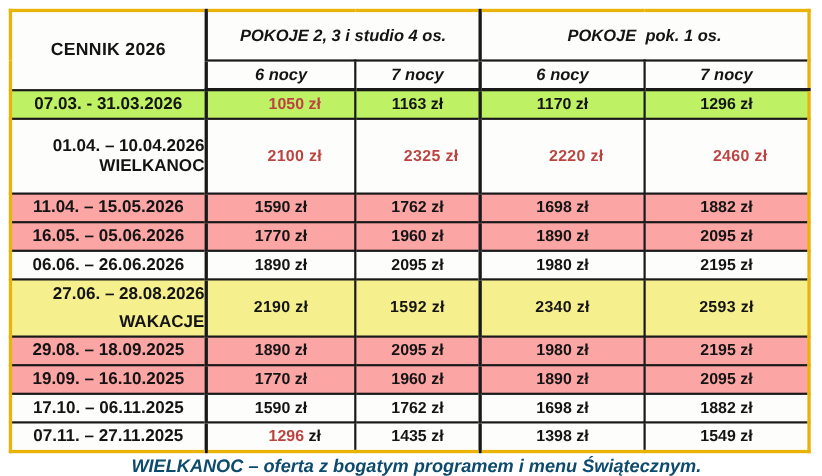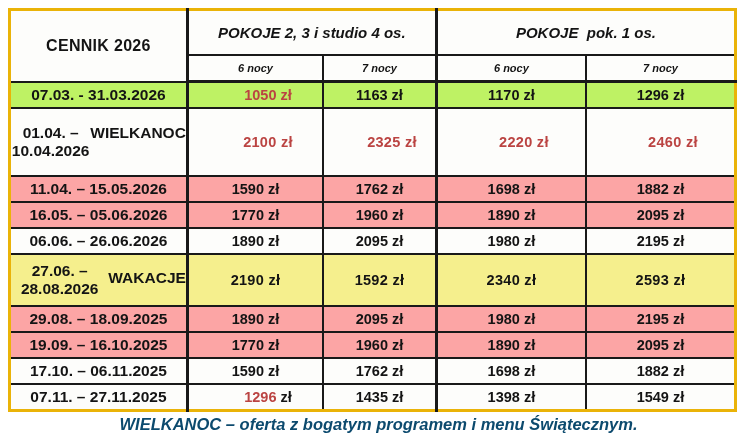--- a/index.html
+++ b/index.html
@@ -20,34 +20,34 @@
   col.c-p4{width:20.6%}
   th,td{
     border:2px solid #191919;
     padding:0;text-align:center;vertical-align:middle;
     background:#fdfdfb;
   }
   .gsep{border-left-width:3px;}
   tr.sub th{border-bottom-width:3px;}
   th.title{font-weight:bold;font-size:16px;letter-spacing:.3px;}
   th.group{font-weight:bold;font-style:italic;font-size:15px;white-space:pre-wrap;height:43px;}
-  tr.sub th{font-weight:bold;font-style:italic;font-size:11px;height:24px;border-radius:12px;}
+  tr.sub th{font-weight:bold;font-style:italic;font-size:15px;height:24px;border-radius:12px;}
   td.date{font-weight:bold;font-size:15.5px;}
   td.price{font-weight:bold;font-size:14.5px;}
   .red{color:#bb4442;padding-left:25px;}
   .big{font-size:20px;letter-spacing:.3px;}
   .unit{margin-left:.28em;}
   tr.h26 td{height:24px;}
   tr.h70 td{height:66px;}
   tr.h54 td{height:50px;}
   .bg-gray td{background:#bef264;}
   .bg-cream td{background:#fca5a5;}
   .bg-tan td{background:#fca5a5;margin-top:16px;}
   .bg-yellow td{background:#f5ef8d;}
-  .two-line{display:flex;flex-direction:row;justify-content:center;}
+  .two-line{display:flex;flex-direction:column;justify-content:center;align-items:flex-end;}
   .two-line .gap-lg{}
   .two-line .gap-sm{margin-top:7px;}
   .footer{
     width:729px;margin:3px 0 0 14px;text-align:center;
     font-weight:bold;font-style:italic;font-size:16.5px;color:#0c4a6e;
   }
 </style>
 </head>
 <body>
 

